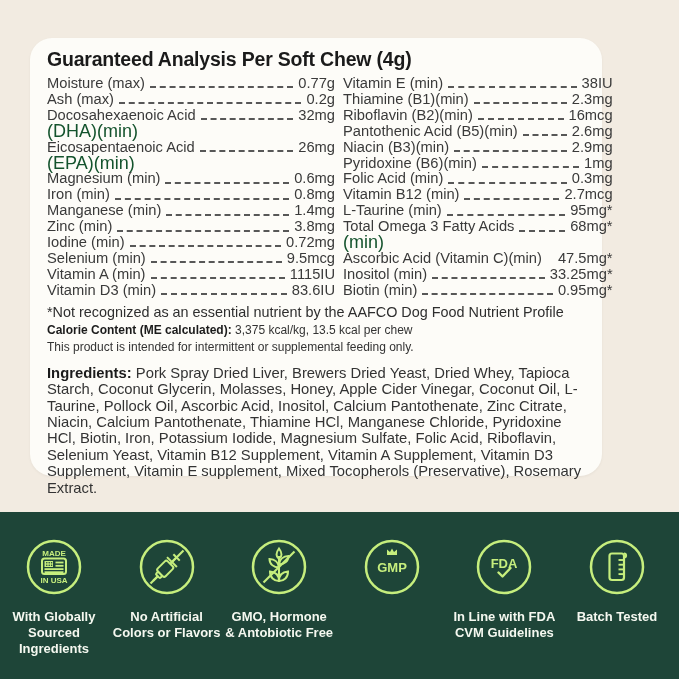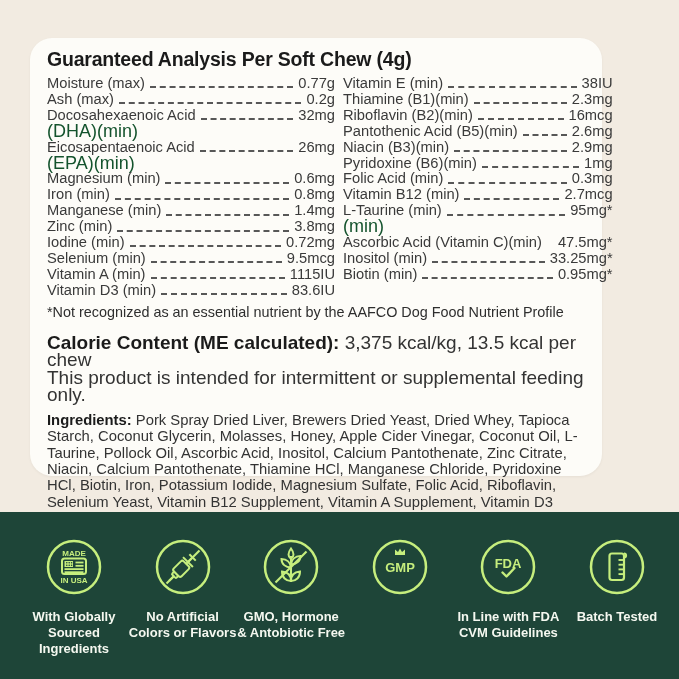--- a/index.html
+++ b/index.html
@@ -16,28 +16,28 @@
   .title{font-size:19.5px;font-weight:700;color:#1a1a1a;letter-spacing:-.2px;margin:2px 0 5px 0;}
   .agrid{display:grid;grid-template-columns:288px 1fr;column-gap:8px;}
   .arow{display:flex;font-size:14.7px;line-height:15.9px;color:#3a3a3a;}
   .alabel{white-space:nowrap;}
   .alabel2{font-size:18px;line-height:15.9px;color:#14532d;}
   .avalue{white-space:nowrap;}
   .leader{flex:1 1 auto;min-width:6px;border-bottom:2px dashed #575757;
           align-self:flex-end;margin:0 5px 3.5px 5px;height:0;}
   .leader.noline{border-bottom:none;}
   .footnote{font-size:14.4px;line-height:17px;color:#2e2e2e;margin-top:5px;}
-  .calorie{font-size:19px;line-height:17.5px;color:#333;margin-top:13px;}
+  .calorie{font-size:12px;line-height:17.5px;color:#333;margin-top:1px;}
   .calorie b,.ingredients b{color:#1b1b1b;font-weight:700;}
   .ingredients{font-size:14.8px;line-height:16.4px;color:#333;margin-top:8px;}
 
   
   .footer{position:absolute;left:0;top:512px;width:679px;height:167px;
           background:var(--footer-bg,#1e4538);display:flex;
-          justify-content:space-between;padding:26px 8px 0 20px;box-sizing:border-box;}
+          justify-content:space-between;padding:26px 8px 0 0;box-sizing:border-box;}
   .badge{width:108px;display:flex;flex-direction:column;align-items:center;}
   .bicon{width:58px;height:58px;display:block;}
   .bicon svg{display:block;}
   .blabel{margin-top:13px;font-size:13px;line-height:16px;font-weight:600;
           color:#f5f8f0;text-align:center;}
 </style>
 </head>
 <body>
 
 <div class="page">
@@ -148,20 +148,25 @@
           </div>
           <div class="arow">
             <span class="alabel">Vitamin B12 (min)</span>
             <span class="leader"></span>
             <span class="avalue">2.7mcg</span>
           </div>
           <div class="arow">
             <span class="alabel">L-Taurine (min)</span>
             <span class="leader"></span>
             <span class="avalue">95mg*</span>
+          </div>
+          <div class="arow">
+            <span class="alabel">Total Omega 3 Fatty Acids</span>
+            <span class="leader"></span>
+            <span class="avalue">68mg*</span>
           </div>
           <div class="alabel2">(min)</div>
           <div class="arow">
             <span class="alabel">Ascorbic Acid (Vitamin C)(min)</span>
             <span class="leader noline"></span>
             <span class="avalue">47.5mg*</span>
           </div>
           <div class="arow">
             <span class="alabel">Inositol (min)</span>
             <span class="leader"></span>

